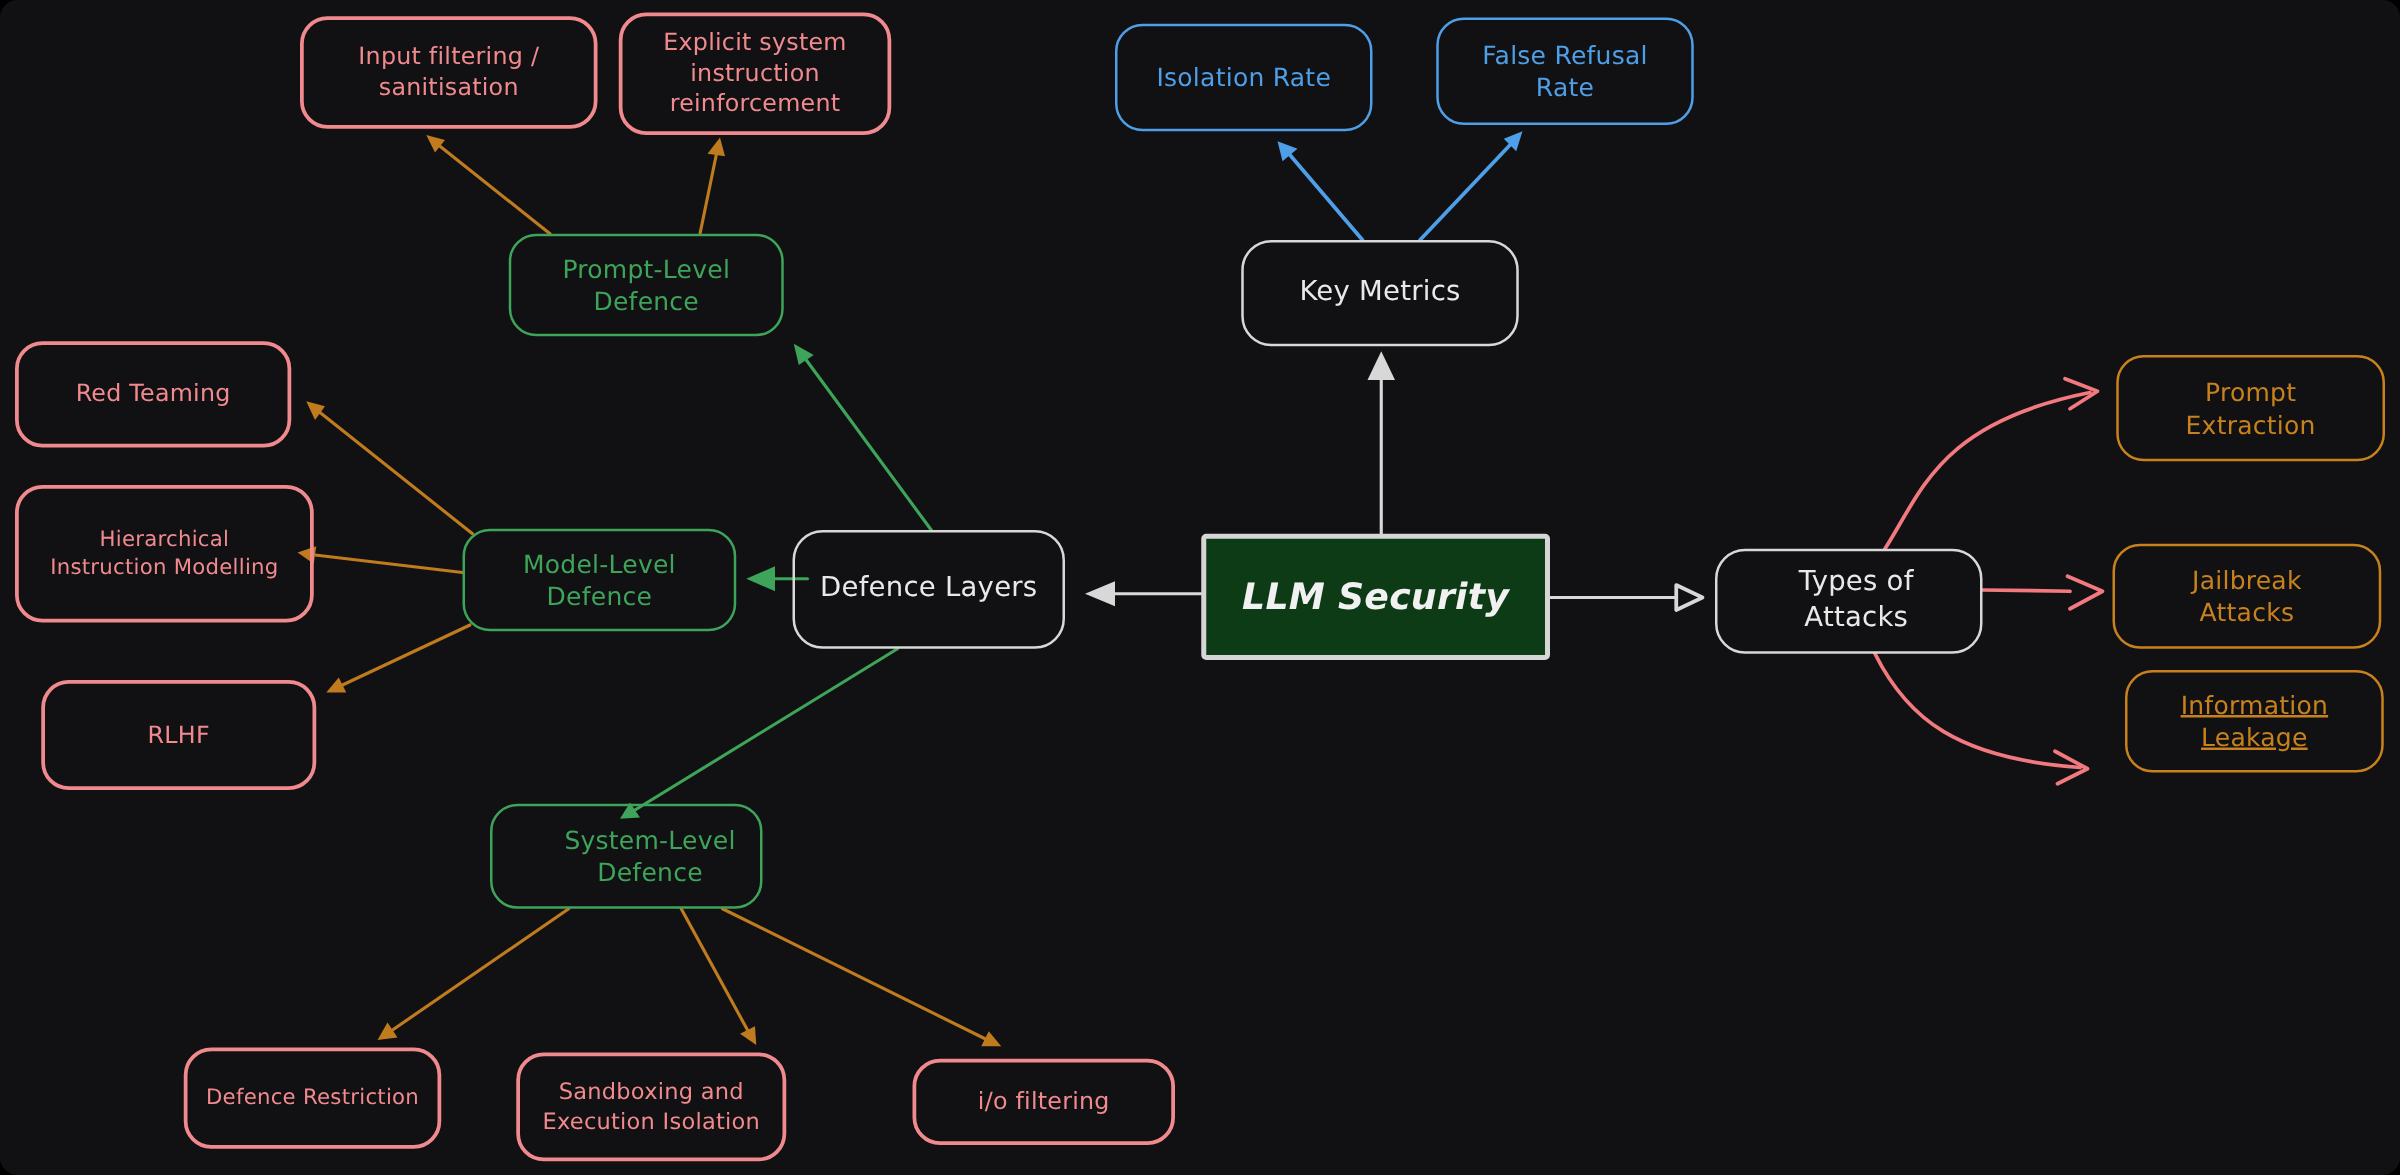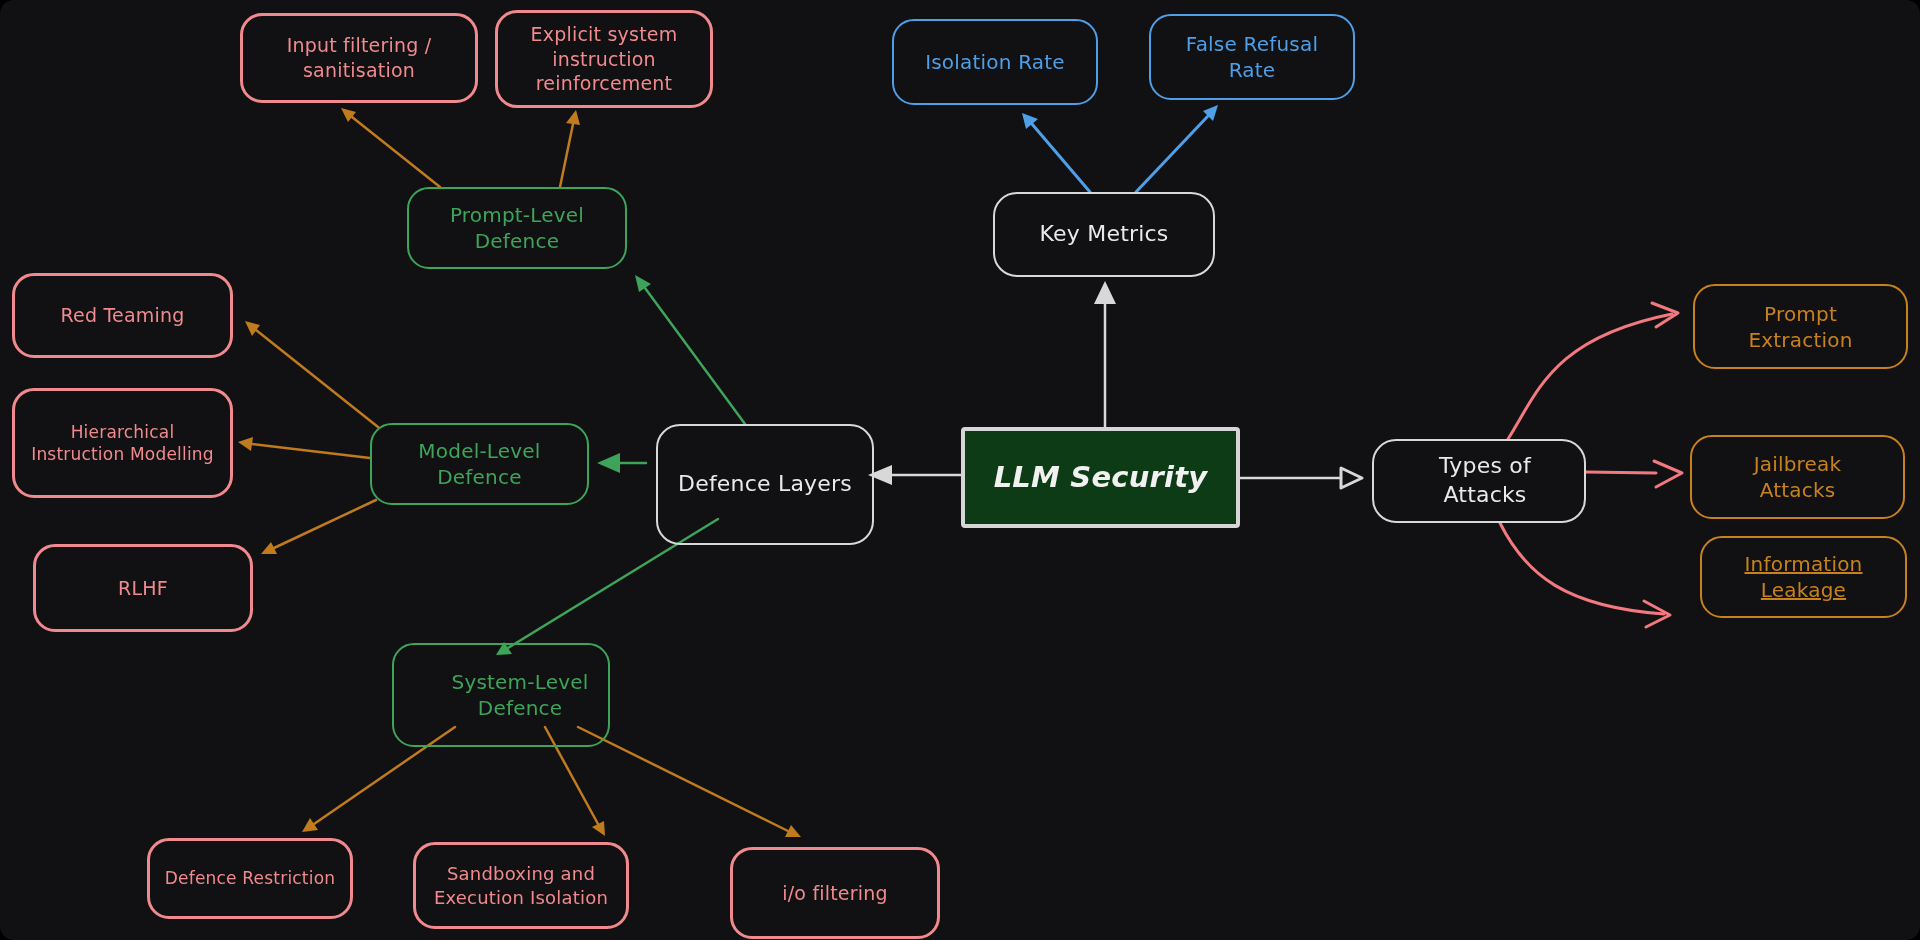--- a/index.html
+++ b/index.html
@@ -29,32 +29,32 @@
   .fs18{font-size:18px;}
   
   #n-input-filtering{left:240px;top:13px;width:238px;height:90px;}
   #n-explicit-system{left:495px;top:10px;width:218px;height:98px;}
   #n-violation-rate{left:892px;top:19px;width:206px;height:86px;}
   #n-false-refusal{left:1149px;top:14px;width:206px;height:86px;}
   #n-prompt-level{left:407px;top:187px;width:220px;height:82px;}
   #n-key-metrics{left:993px;top:192px;width:222px;height:85px;}
   #n-red-teaming{left:12px;top:273px;width:221px;height:85px;}
   #n-prompt-extraction{left:1693px;top:284px;width:215px;height:85px;}
-  #n-hierarchical{left:12px;top:388px;width:221px;height:110px;}
+  #n-hierarchical{left:12px;top:388px;width:239px;height:110px;}
   #n-model-level{left:370px;top:423px;width:219px;height:82px;}
-  #n-defence-layers{left:656px;top:424px;width:218px;height:121px;}
+  #n-defence-layers{left:634px;top:424px;width:218px;height:95px;}
   #n-llm-security{left:961px;top:427px;width:279px;height:101px;}
   #n-types-attacks{left:1372px;top:439px;width:214px;height:84px;padding-left:22px;}
   #n-jailbreak{left:1690px;top:435px;width:215px;height:84px;}
   #n-rlhf{left:33px;top:544px;width:220px;height:88px;}
   #n-information-leakage{left:1700px;top:536px;width:207px;height:82px;text-decoration:underline;}
-  #n-system-level{left:392px;top:643px;width:218px;height:104px;padding-left:48px;}
+  #n-system-level{left:392px;top:643px;width:218px;height:84px;padding-left:48px;}
   #n-context-restriction{left:147px;top:838px;width:206px;height:81px;}
   #n-sandboxing{left:413px;top:842px;width:216px;height:87px;}
-  #n-io-filtering{left:730px;top:847px;width:210px;height:92px;}
+  #n-io-filtering{left:730px;top:847px;width:210px;height:69px;}
   
   svg.edges{position:absolute;left:0;top:0;z-index:1;}
   .edge .shaft{fill:none;stroke-width:2.5;stroke-linecap:round;}
   .edge polygon.head{stroke:none;}
   .edge .openhead{fill:none;stroke-width:3;stroke-linecap:round;stroke-linejoin:round;}
   .c-white .shaft,.c-white .openhead{stroke:var(--white,#d8d8d8);}
   .c-white polygon.head{fill:var(--white,#d8d8d8);}
   .c-blue .shaft{stroke:var(--blue,#4e9fe7);stroke-width:3;}
   .c-blue polygon.head{fill:var(--blue,#4e9fe7);}
   .c-green .shaft{stroke:var(--green,#3da45a);}

